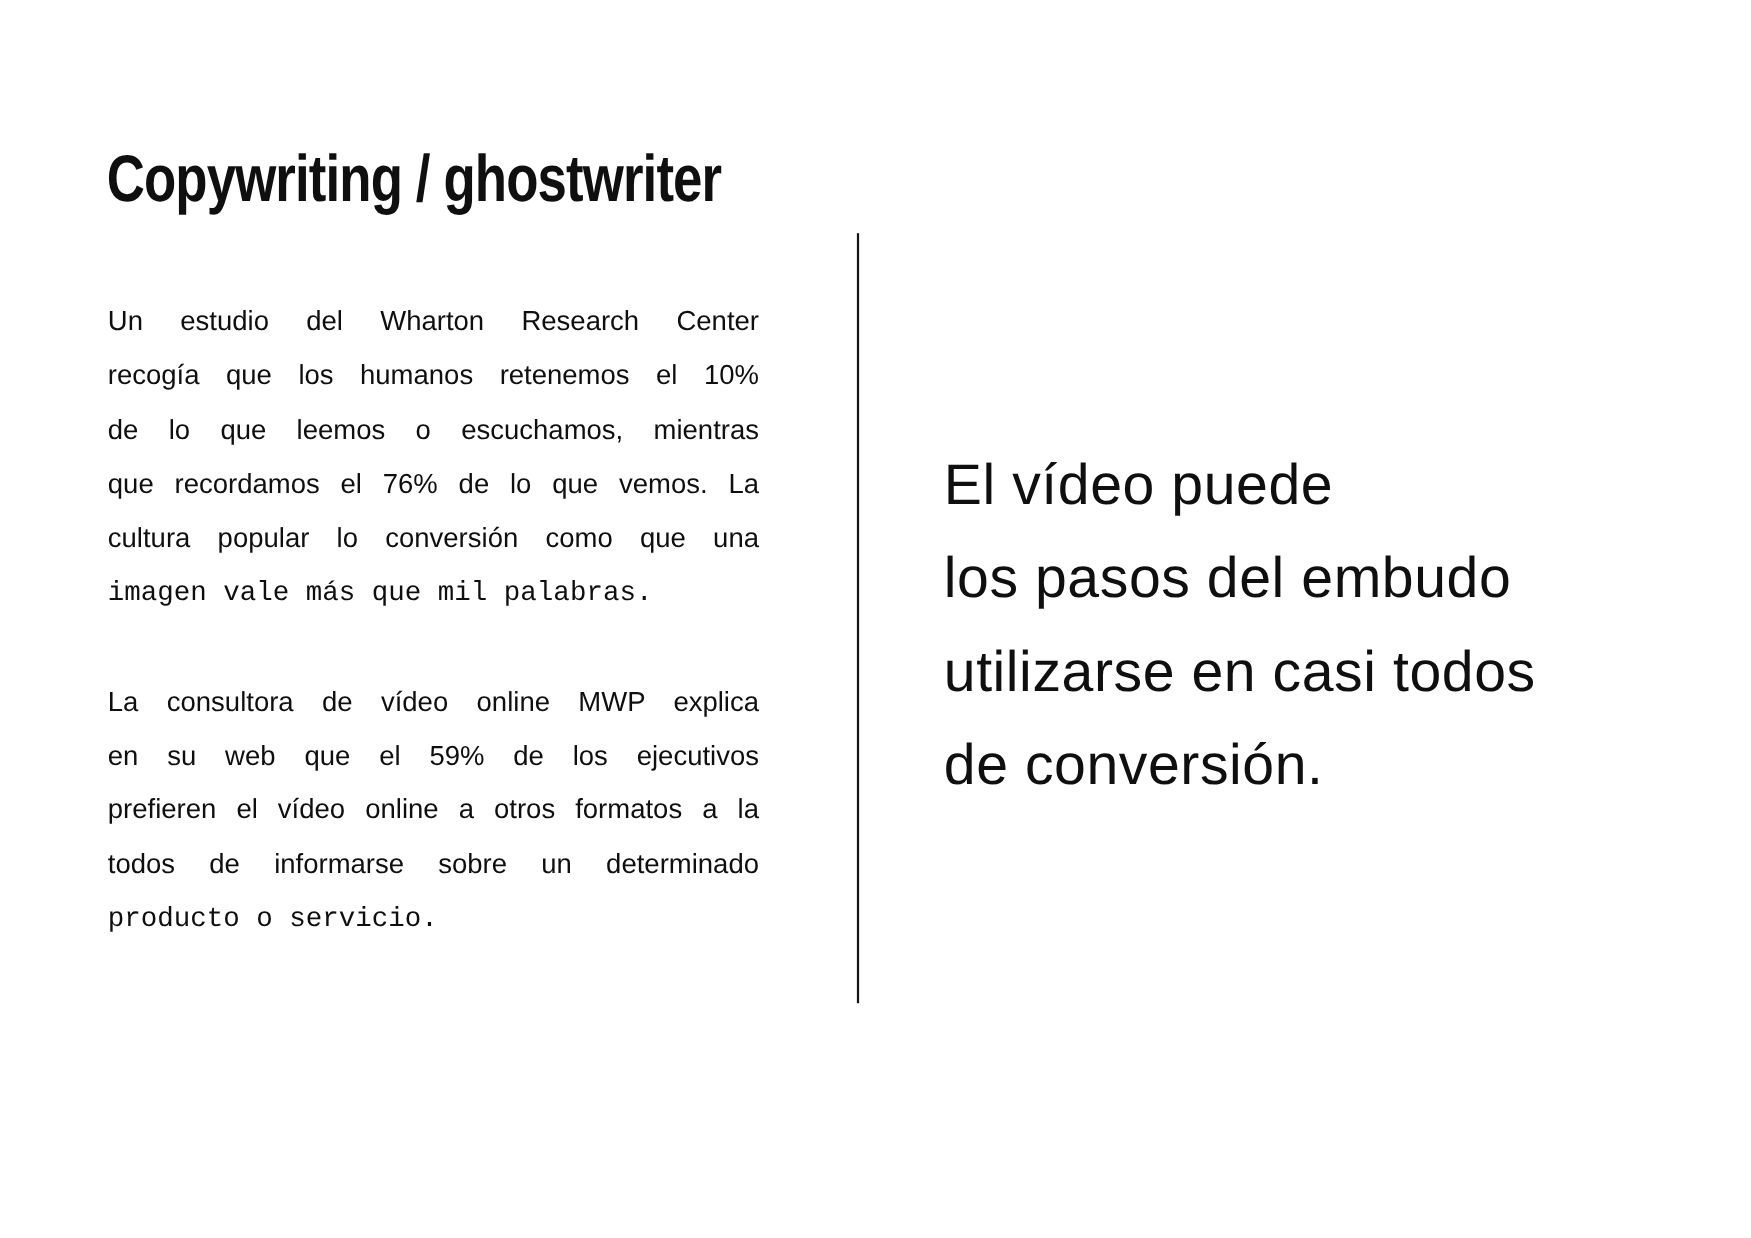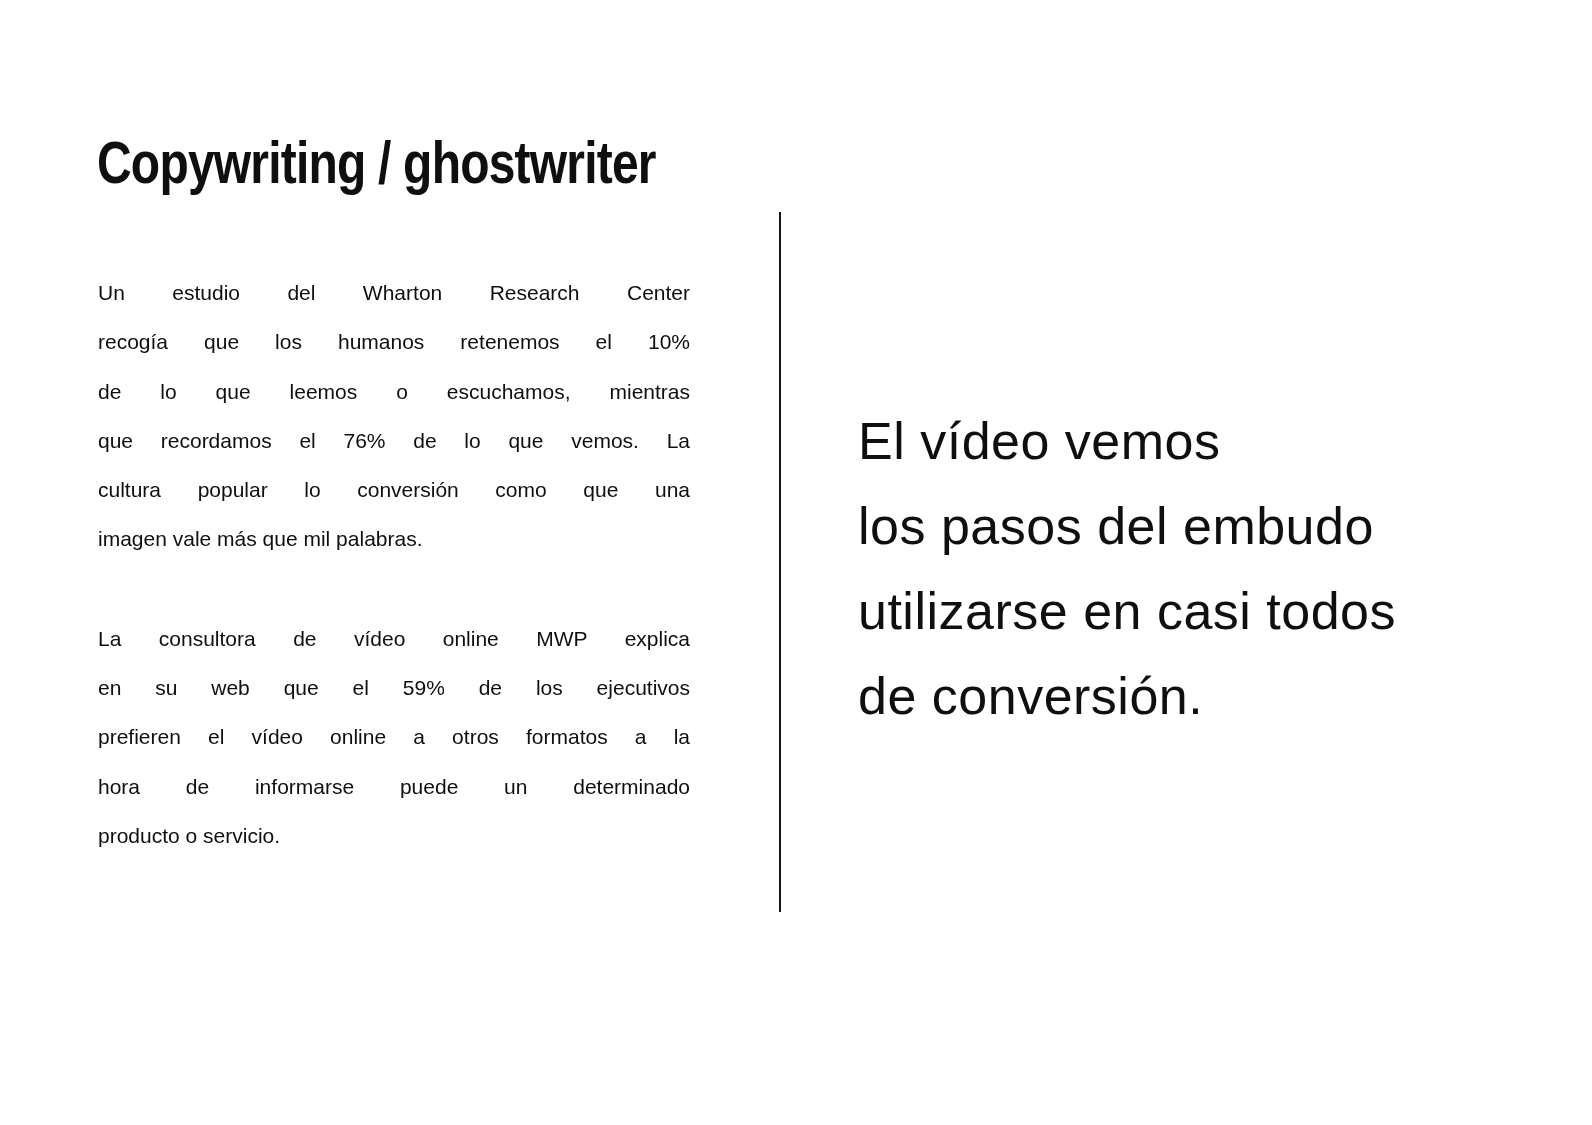--- a/index.html
+++ b/index.html
@@ -29,31 +29,32 @@
     white-space: nowrap;
     transform: scaleX(0.80);
     transform-origin: 0 50%;
     color: var(--text);
   }
   .body-col {
     position: absolute;
     left: 98px;
     top: 268px;
     width: 592px;
-    font-size: 21px;
+    font-size: 25px;
     line-height: 49.3px;
     color: var(--text);
   }
   .paragraph + .paragraph { margin-top: 50px; }
   .paragraph .line {
     text-align: justify;
     text-align-last: justify;
   }
   .paragraph .line.last {
     text-align-last: left;
+    font-family: Liberation Mono, monospace;
   }
   .divider-v {
     position: absolute;
     left: 779px;
     top: 212px;
     width: 2px;
     height: 700px;
     background: var(--divider);
   }
   .pull-quote {
@@ -89,29 +90,29 @@
         <div class="line">recogía que los humanos retenemos el 10%</div>
         <div class="line">de lo que leemos o escuchamos, mientras</div>
         <div class="line">que recordamos el 76% de lo que vemos. La</div>
         <div class="line">cultura popular lo conversión como que una</div>
         <div class="line last">imagen vale más que mil palabras.</div>
       </div>
     <div class="paragraph">
         <div class="line">La consultora de vídeo online MWP explica</div>
         <div class="line">en su web que el 59% de los ejecutivos</div>
         <div class="line">prefieren el vídeo online a otros formatos a la</div>
-        <div class="line">hora de informarse puede un determinado</div>
+        <div class="line">todos de informarse sobre un determinado</div>
         <div class="line last">producto o servicio.</div>
       </div>
   </div>
 
   <div class="divider-v"></div>
 
   <div class="pull-quote">
-      <div class="line">El vídeo vemos</div>
+      <div class="line">El vídeo puede</div>
       <div class="line">los pasos del embudo</div>
       <div class="line">utilizarse en casi todos</div>
       <div class="line last">de conversión.</div>
     </div>
 
   <div class="quote-accent-bar"></div>
 
 </div>
 
 </body></html>

